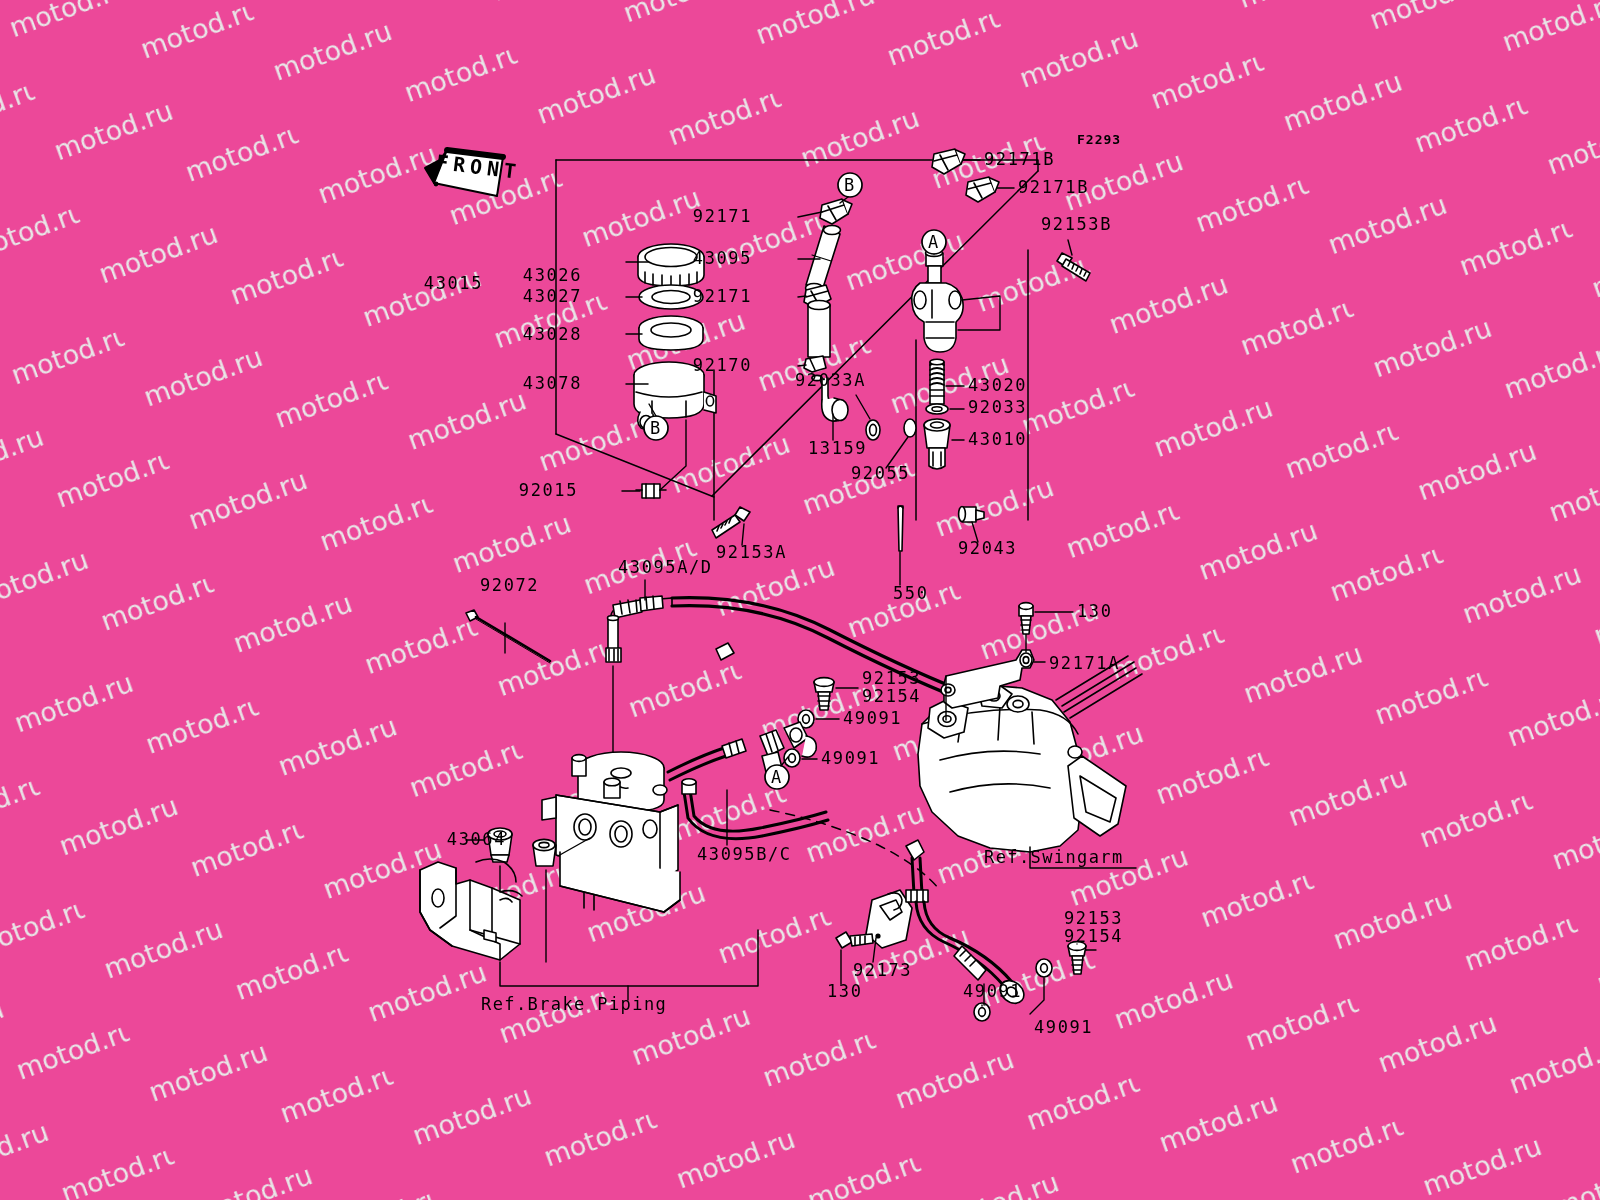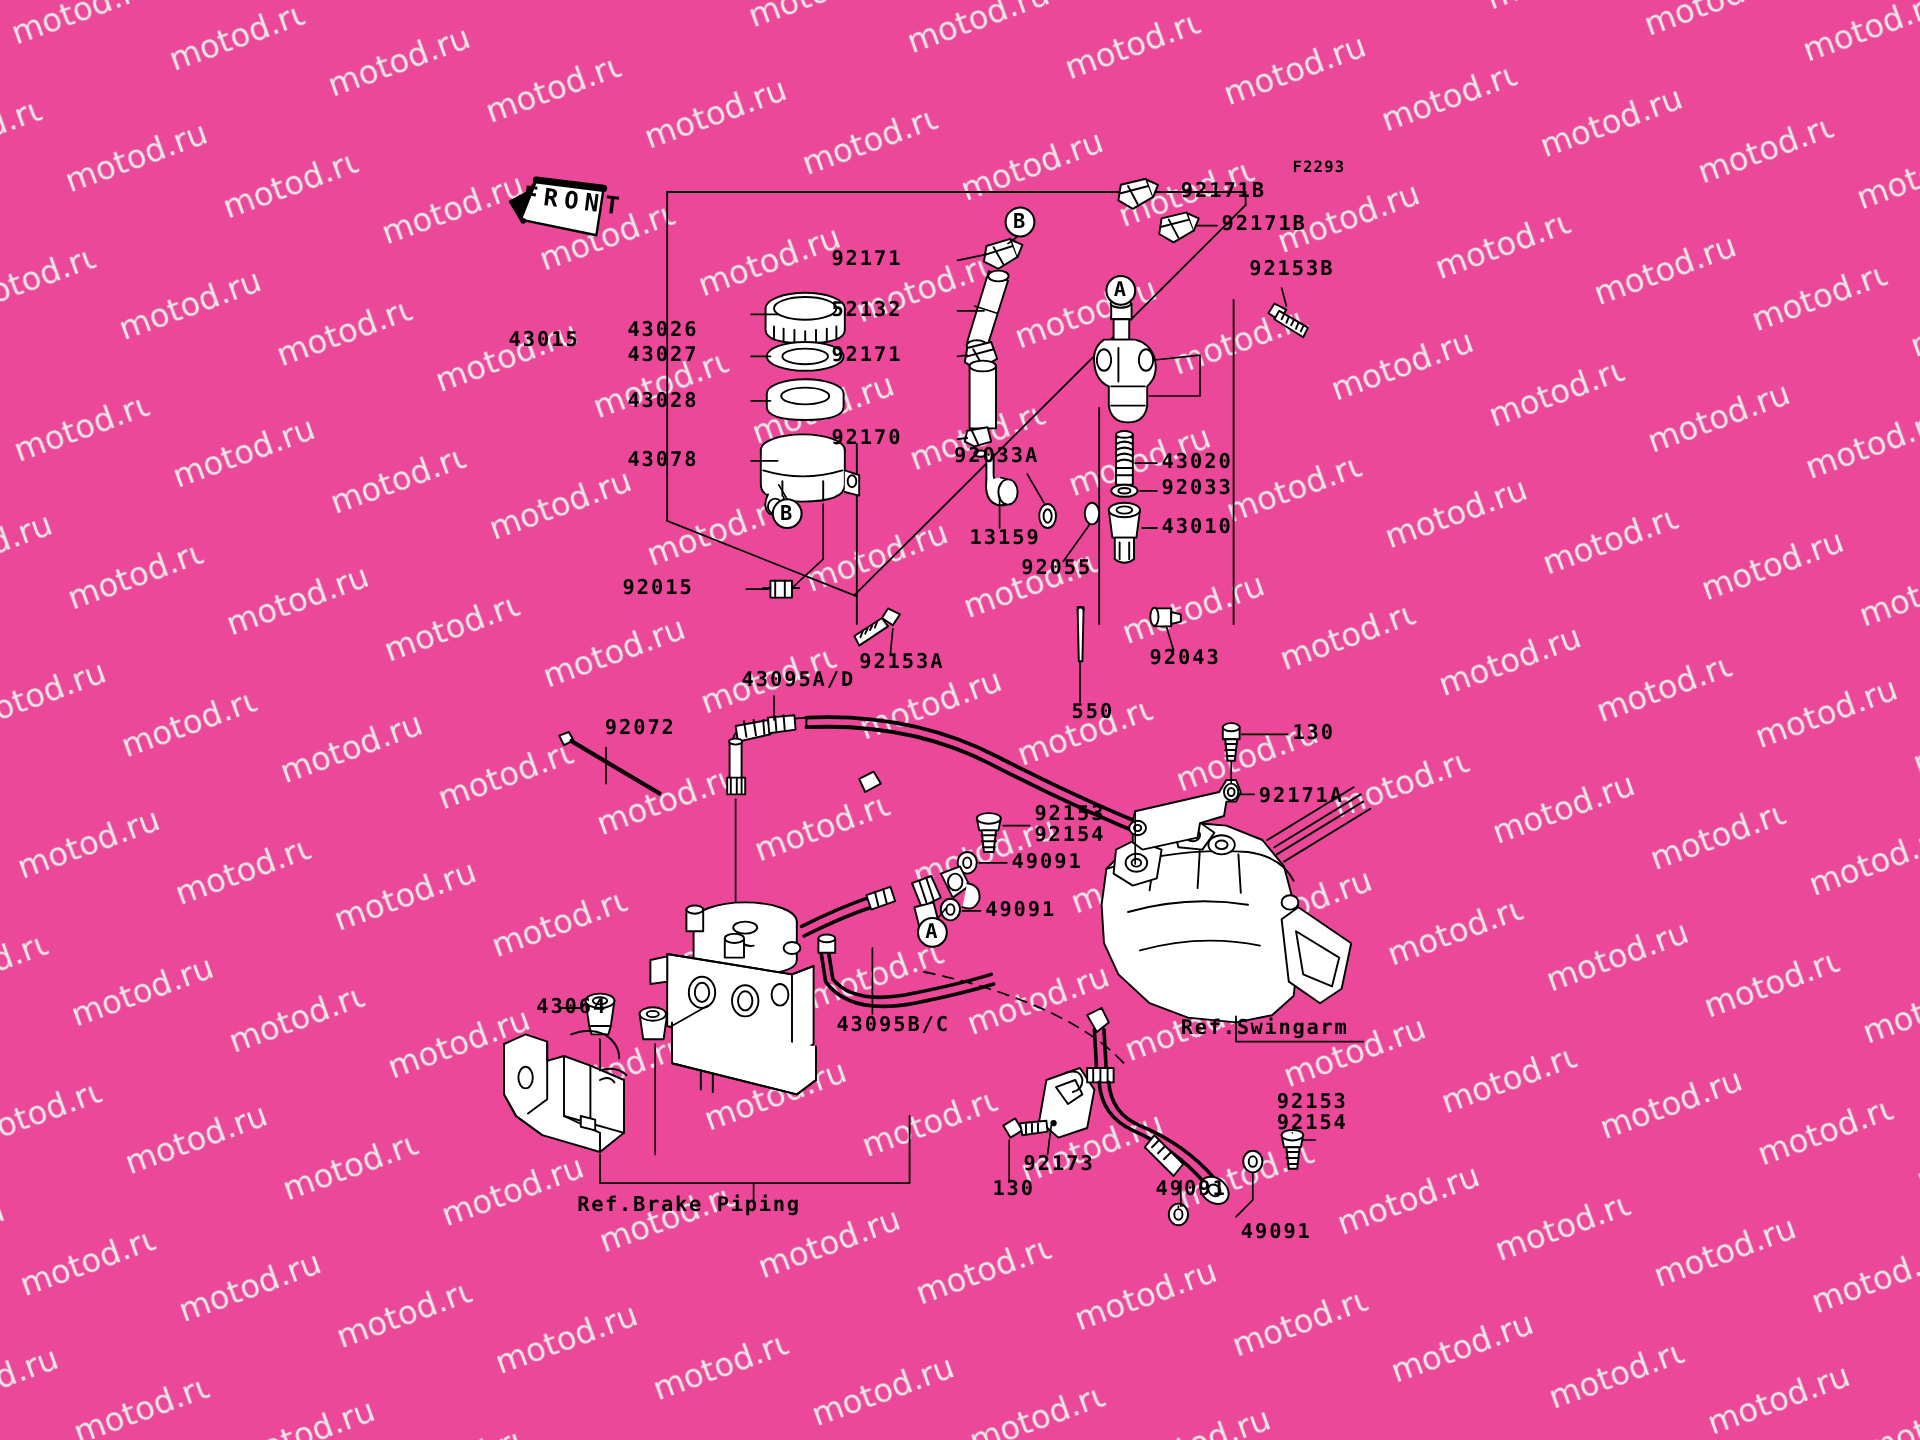--- a/index.html
+++ b/index.html
@@ -2,21 +2,21 @@
 <html><head>
 <meta charset="utf-8">
 <title>Parts Diagram</title>
 <style>
   html,body{margin:0;padding:0;background:#fff;}
   body{width:1600px;height:1200px;overflow:hidden;
        font-family:"DejaVu Sans Mono","Liberation Mono",monospace;}
   #stage{position:relative;width:1600px;height:1200px;background:#ec4899;}
   #wm{position:absolute;inset:0;z-index:1;pointer-events:none;}
   #art{position:absolute;inset:0;z-index:2;}
-  .lbl{position:absolute;z-index:3;color:#000;font-weight:bold;
+  .lbl{position:absolute;z-index:3;color:#000;font-weight:normal;
        font-family:"DejaVu Sans Mono","Liberation Mono",monospace;
        font-size:17px;letter-spacing:1.6px;white-space:nowrap;line-height:1.15;}
   .lbl.code{font-size:13px;letter-spacing:1px;font-weight:bold;}
   .lbl.ref{font-size:17px;letter-spacing:1.4px;}
   .lbl.r{transform:translateX(-100%);}
   .lbl.c{transform:translateX(-50%);}
 </style>
 </head>
 <body>
 
@@ -485,37 +485,37 @@
   <div class="lbl c" style="left:777px;top:768px;font-size:17px;">A</div>
 
   <div id="part-labels">
       <div class="lbl r" style="left: 483px; top: 274px;">43015</div>
       <div class="lbl r" style="left: 582px; top: 266px;">43026</div>
       <div class="lbl r" style="left: 582px; top: 287px;">43027</div>
       <div class="lbl r" style="left: 582px; top: 325px;">43028</div>
       <div class="lbl r" style="left: 582px; top: 374px;">43078</div>
       <div class="lbl r" style="left: 578px; top: 481px; text-align: right;">92015</div>
       <div class="lbl r" style="left: 752px; top: 207px;">92171</div>
-      <div class="lbl r" style="left: 752px; top: 249px;">52132</div>
+      <div class="lbl r" style="left: 752px; top: 249px;">43095</div>
       <div class="lbl r" style="left: 752px; top: 287px;">92171</div>
       <div class="lbl r" style="left: 752px; top: 356px;">92170</div>
       <div class="lbl" style="left: 795px; top: 371px;">92033A</div>
       <div class="lbl" style="left: 808px; top: 439px;">13159</div>
       <div class="lbl" style="left: 851px; top: 464px;">92055</div>
       <div class="lbl" style="left: 984px; top: 150px;">92171B</div>
       <div class="lbl" style="left: 1018px; top: 178px;">92171B</div>
       <div class="lbl" style="left: 1041px; top: 215px;">92153B</div>
       <div class="lbl" style="left: 968px; top: 376px;">43020</div>
       <div class="lbl" style="left: 968px; top: 398px;">92033</div>
       <div class="lbl" style="left: 968px; top: 430px;">43010</div>
       <div class="lbl" style="left: 716px; top: 543px;">92153A</div>
       <div class="lbl" style="left: 958px; top: 539px;">92043</div>
       <div class="lbl" style="left: 893px; top: 584px;">550</div>
       <div class="lbl" style="left: 618px; top: 558px;">43095A/D</div>
-      <div class="lbl" style="left: 480px; top: 598px; margin-left: 24px;">92072</div>
+      <div class="lbl" style="left: 480px; top: 576px;">92072</div>
       <div class="lbl" style="left: 1077px; top: 602px;">130</div>
       <div class="lbl" style="left: 1049px; top: 654px;">92171A</div>
       <div class="lbl" style="left: 862px; top: 669px;">92153</div>
       <div class="lbl" style="left: 862px; top: 687px;">92154</div>
       <div class="lbl" style="left: 843px; top: 709px;">49091</div>
       <div class="lbl" style="left: 821px; top: 749px;">49091</div>
       <div class="lbl r" style="left: 488px; top: 830px; margin-left: 18px;">43064</div>
       <div class="lbl" style="left: 697px; top: 845px;">43095B/C</div>
       <div class="lbl" style="left: 1064px; top: 909px;">92153</div>
       <div class="lbl" style="left: 1064px; top: 927px;">92154</div>

